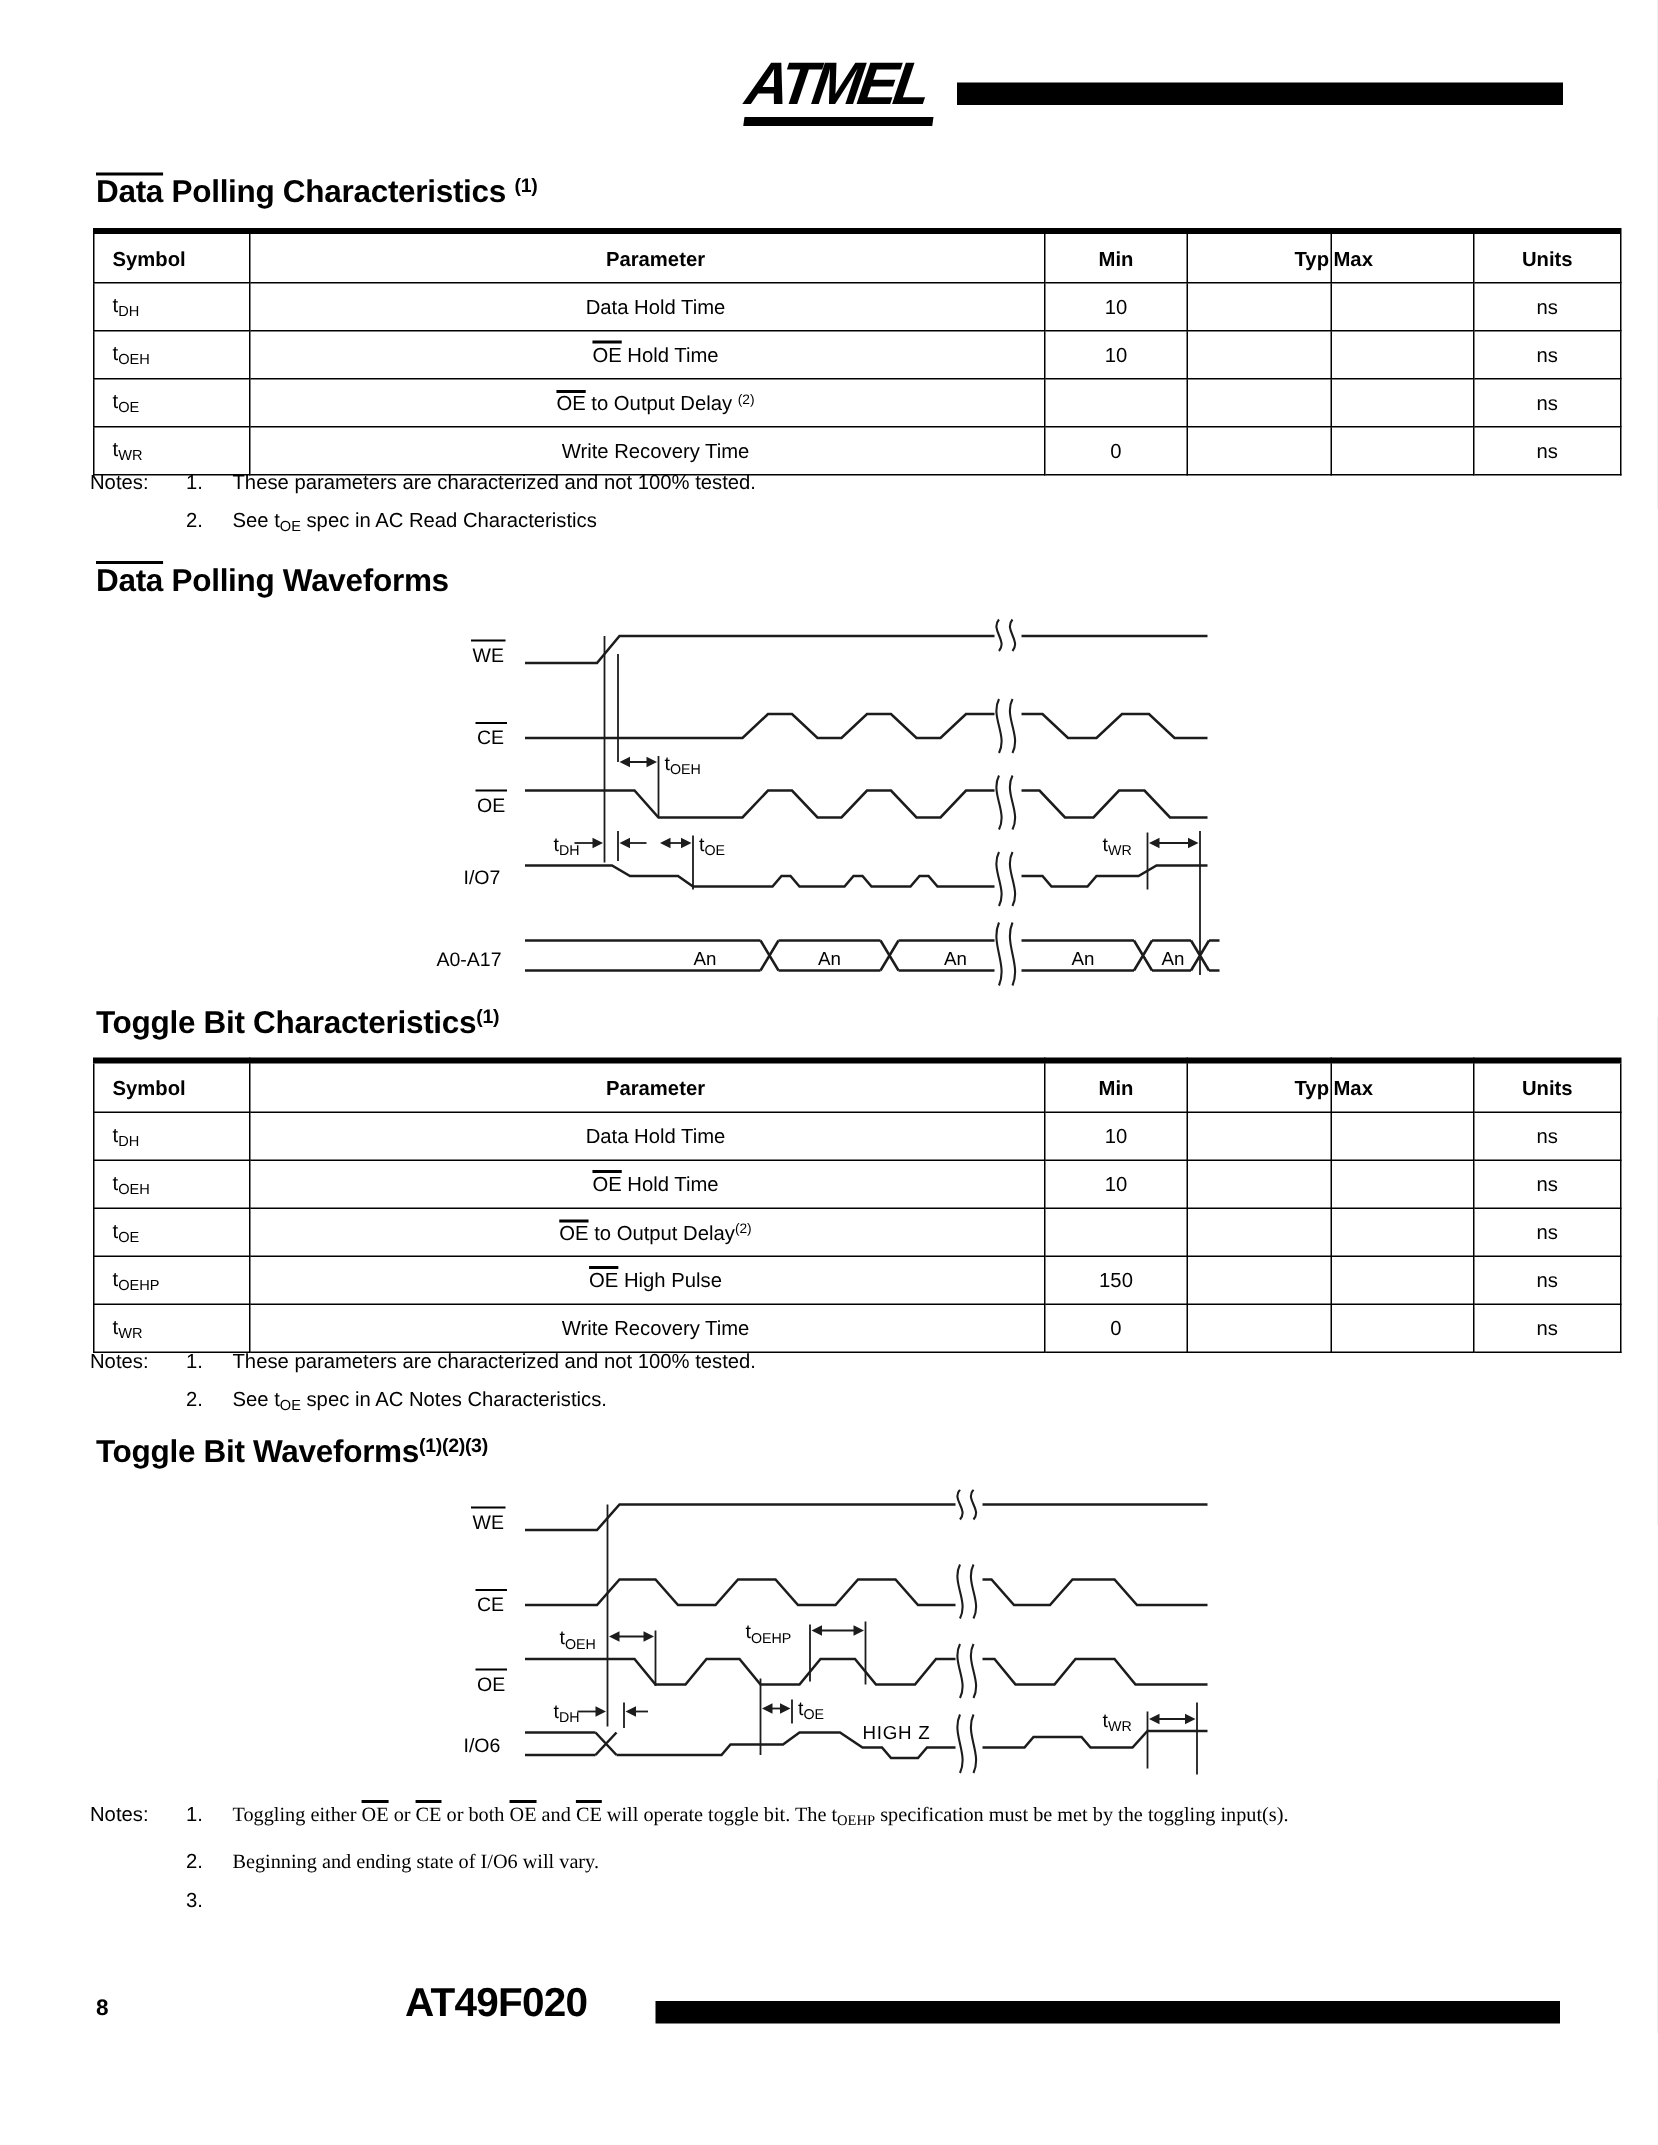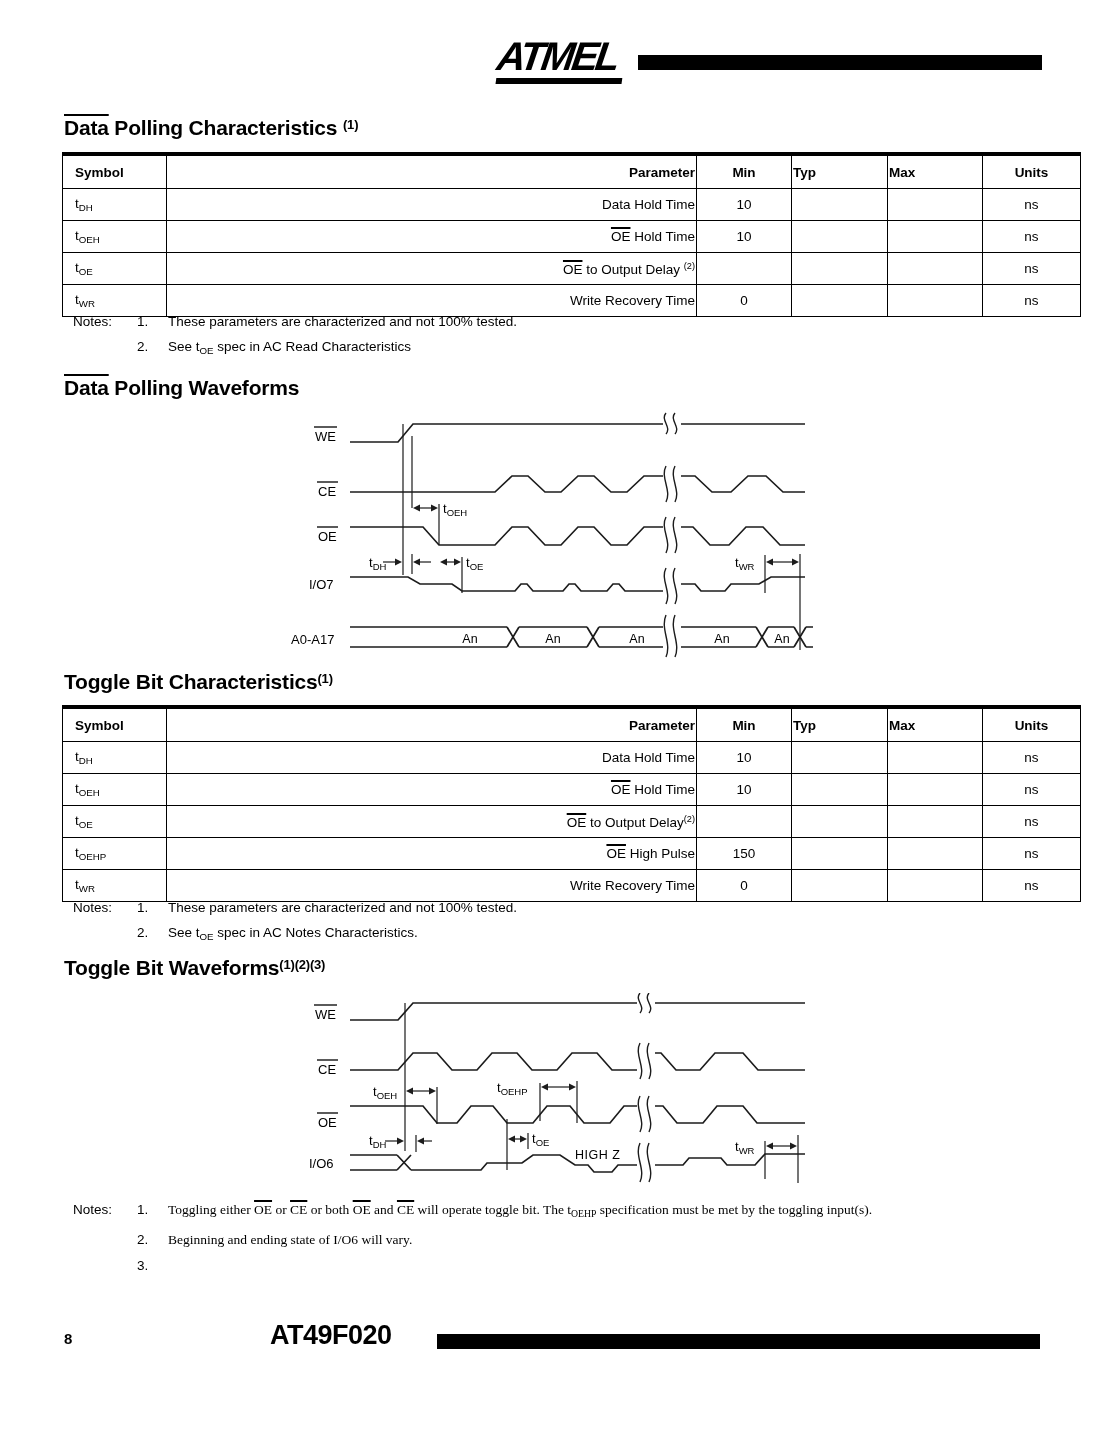--- a/index.html
+++ b/index.html
@@ -22,28 +22,28 @@
   .heading{position:absolute;left:64px;font-size:21px;font-weight:bold;letter-spacing:-0.2px;white-space:nowrap;}
   .heading .seg-sup{font-size:13px;}
 
   
   table.spec-table{position:absolute;left:62px;border-collapse:collapse;table-layout:fixed;width:978px;
         border:1px solid #000;border-top:4px solid #000;}
   table.spec-table th,table.spec-table td{border:1px solid #000;font-size:13.5px;overflow:hidden;}
   table.spec-table th{font-weight:bold;height:30px;}
   table.spec-table td{height:29px;}
   .col-symbol{width:90px;text-align:left;padding-left:12px;}
-  .col-parameter{width:516px;text-align:right;padding-left:12px;}
+  .col-parameter{width:516px;text-align:center;padding-left:12px;}
   .col-min{width:92px;text-align:center;}
-  .col-typ{width:93px;text-align:left;}
+  .col-typ{width:93px;text-align:right;}
   .col-max{width:92px;text-align:left;}
   .col-units{width:95px;text-align:center;}
 
   
-  .notes{position:absolute;left:73px;font-size:13.5px;}
+  .notes{position:absolute;left:60px;font-size:13.5px;}
   .note-item{display:flex;line-height:25px;}
   .note-label{width:64px;flex:none;}
   .note-num{width:31px;flex:none;}
   .note-body{flex:none;}
   .notes-bottom .note-item{line-height:20px;margin-bottom:6px;}
   .notes-bottom .note-body{max-width:805px;flex:1;font-family:Liberation Serif, serif;}
 
   
   .wf{position:absolute;}
   .wf path.wave{fill:none;stroke:#1c1c1c;stroke-width:1.7;}

